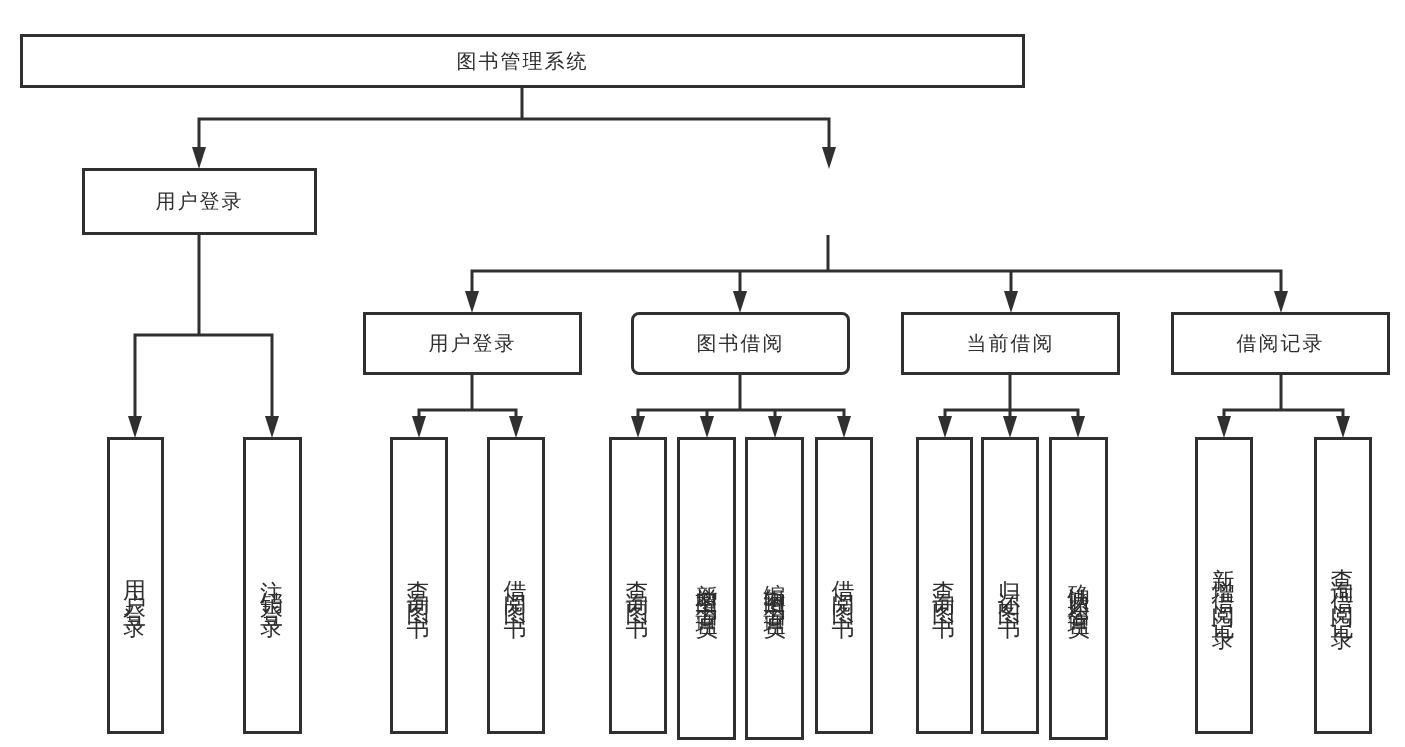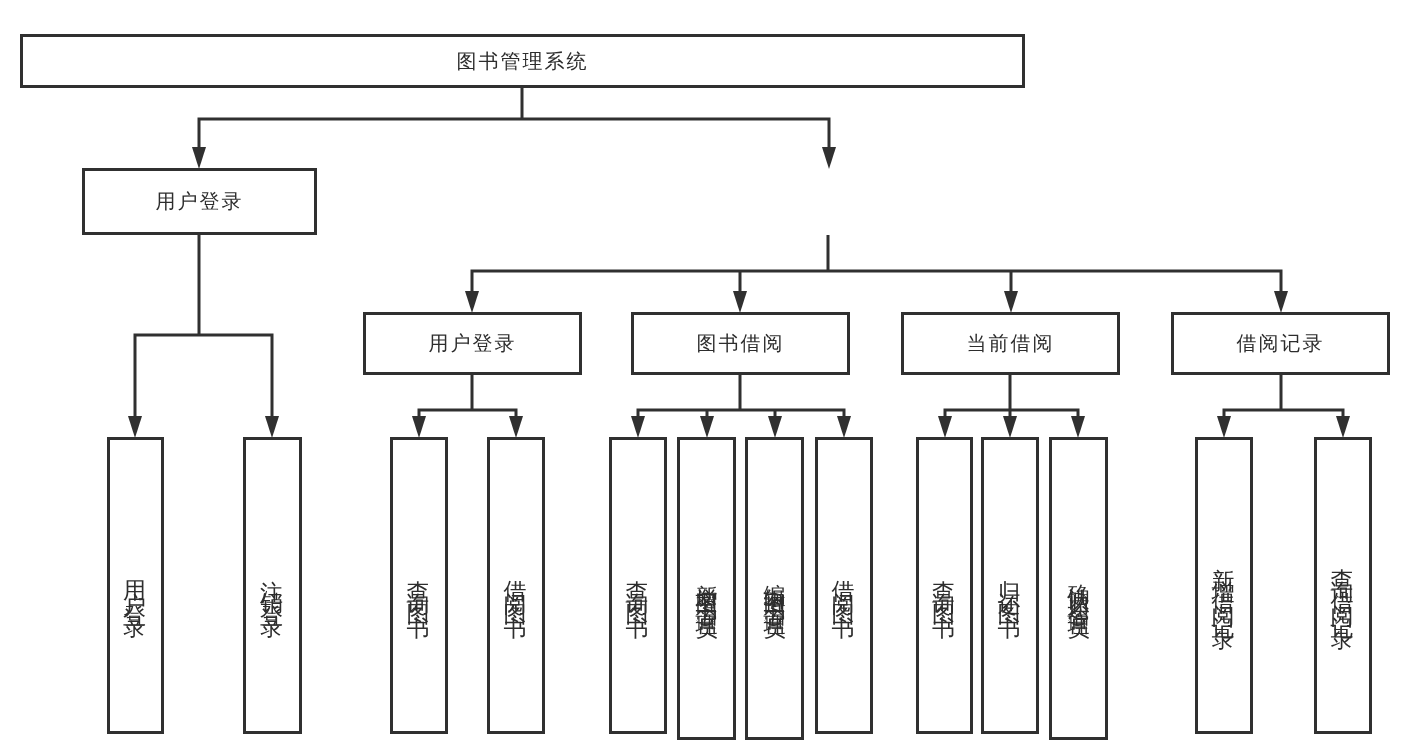--- a/index.html
+++ b/index.html
@@ -25,21 +25,21 @@
   .leaf{
     font-size:23px;letter-spacing:12px;
     writing-mode:vertical-rl;text-orientation:mixed;
   }
   .leaf.long{font-size:22px;letter-spacing:5px;}
   
   #root{left:20px;top:14px;width:1005px;height:54px;margin-top:20px;}
   #l1a{left:82px;top:168px;width:235px;height:67px;}
   #l1b{left:712px;top:168px;width:233px;height:67px;}
   #l2a{left:363px;top:312px;width:219px;height:63px;}
-  #l2b{left:631px;top:312px;width:219px;height:63px;}
+  #l2b{left:631px;top:312px;width:219px;height:63px;border-radius:8px;}
   #l2c{left:901px;top:312px;width:219px;height:63px;text-align:right;}
   #l2d{left:1171px;top:312px;width:219px;height:63px;}
   #fa1{left:107px;top:437px;width:57px;height:297px;}
   #fa2{left:243px;top:437px;width:59px;height:297px;}
   #fb1{left:390px;top:437px;width:58px;height:297px;}
   #fb2{left:487px;top:437px;width:58px;height:297px;}
   #fc1{left:609px;top:437px;width:58px;height:297px;}
   #fc2{left:677px;top:437px;width:59px;height:303px;}
   #fc3{left:745px;top:437px;width:59px;height:303px;}
   #fc4{left:815px;top:437px;width:58px;height:297px;}

